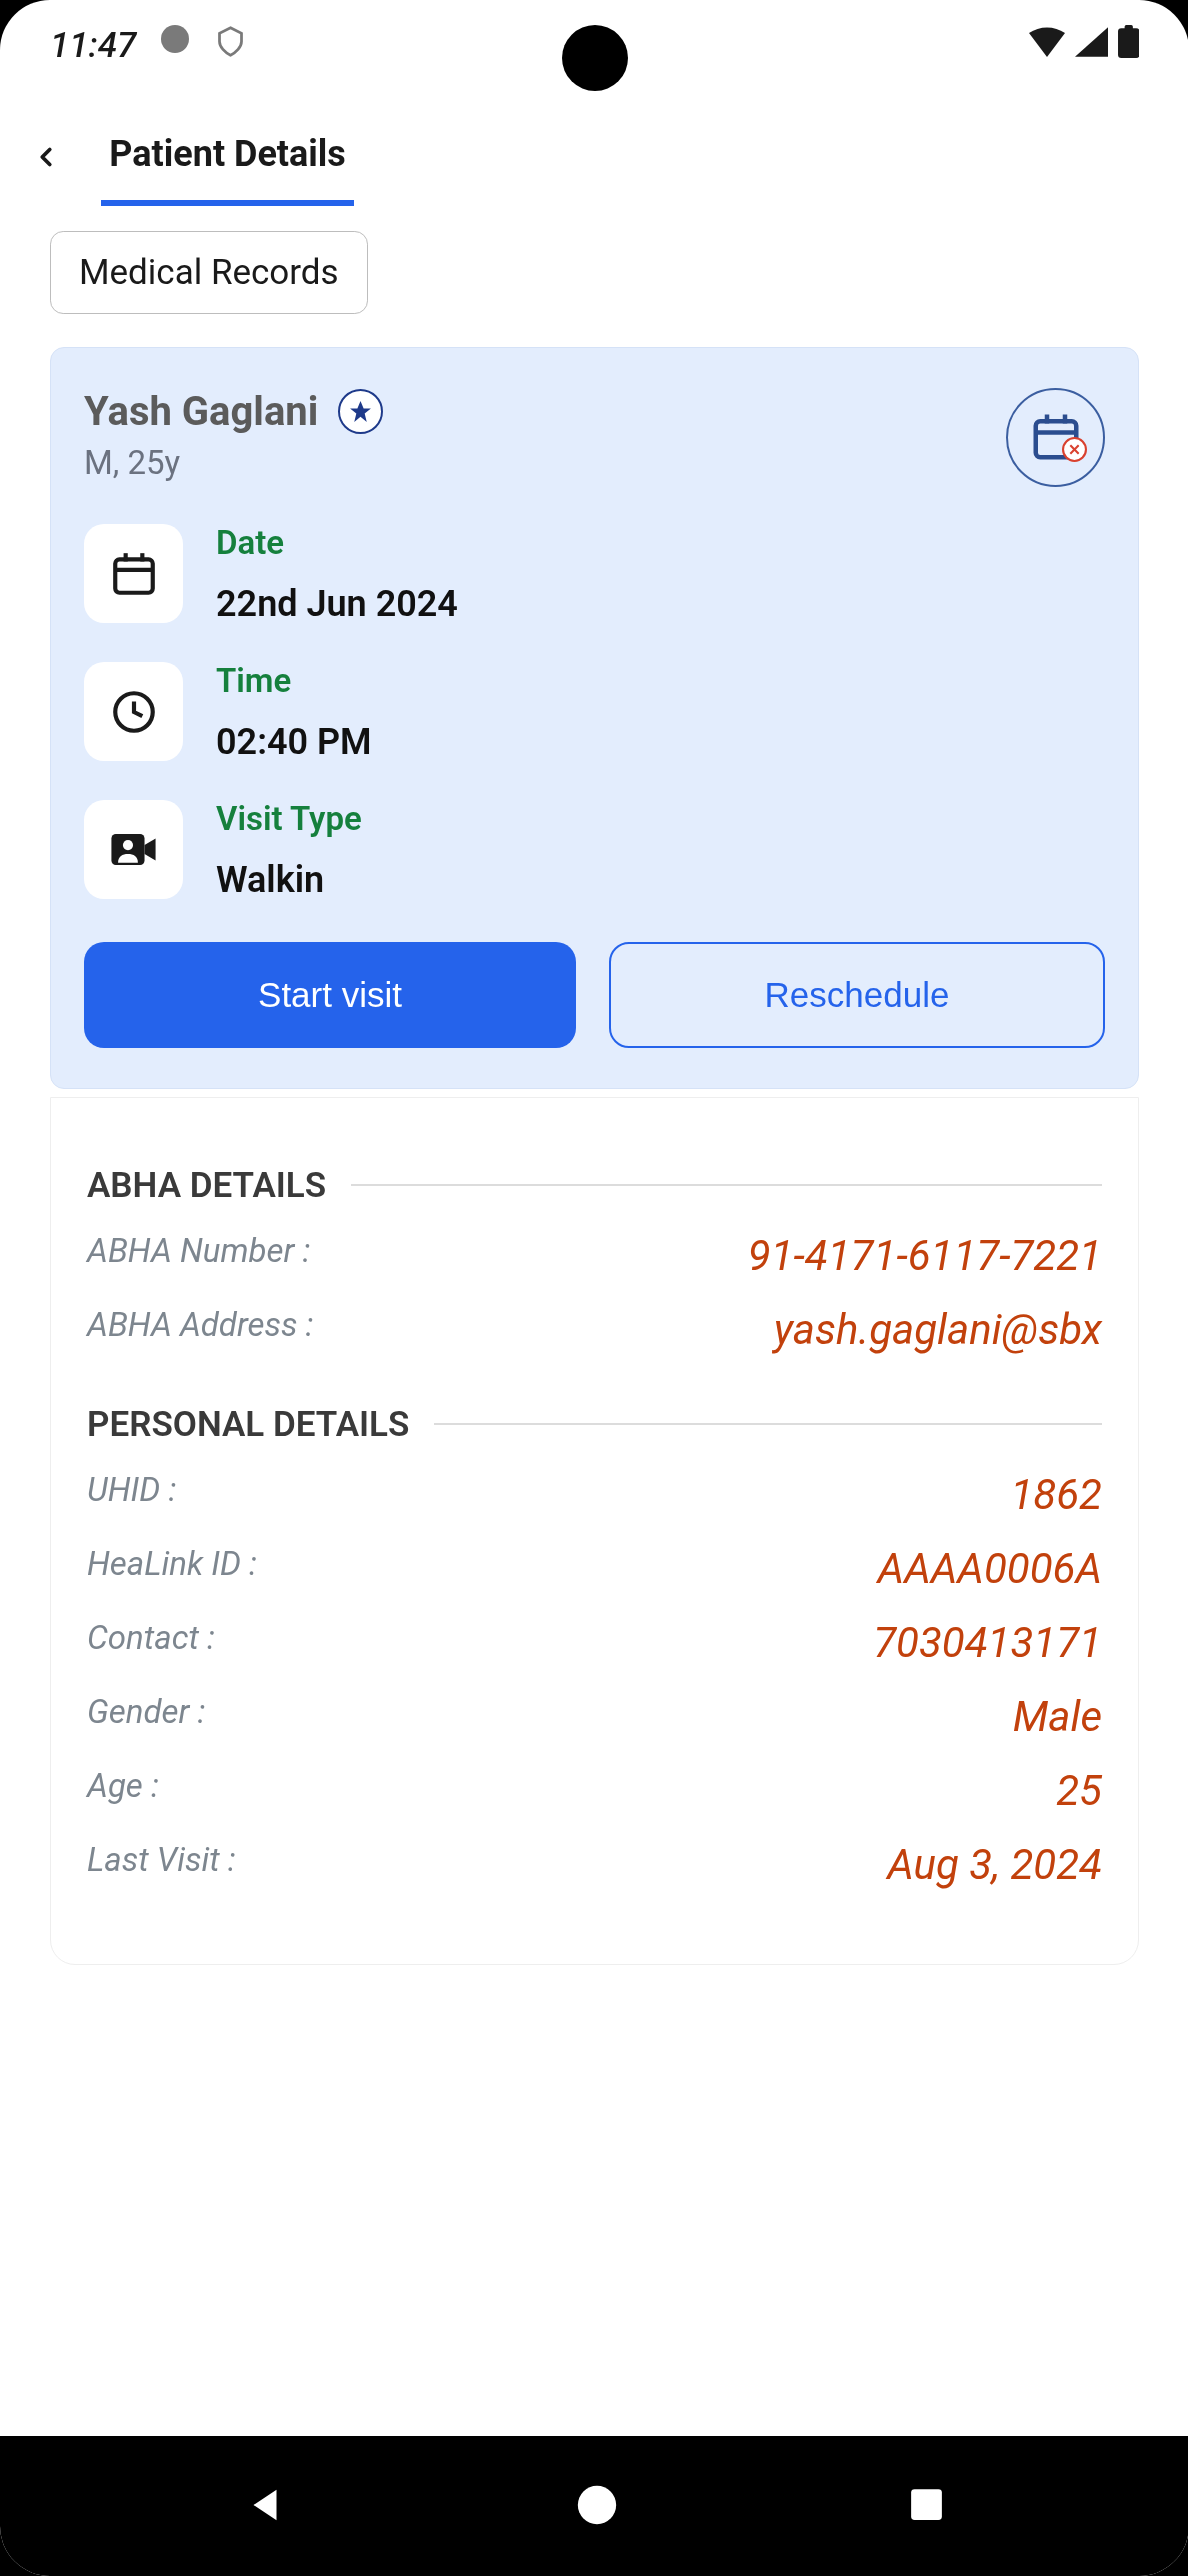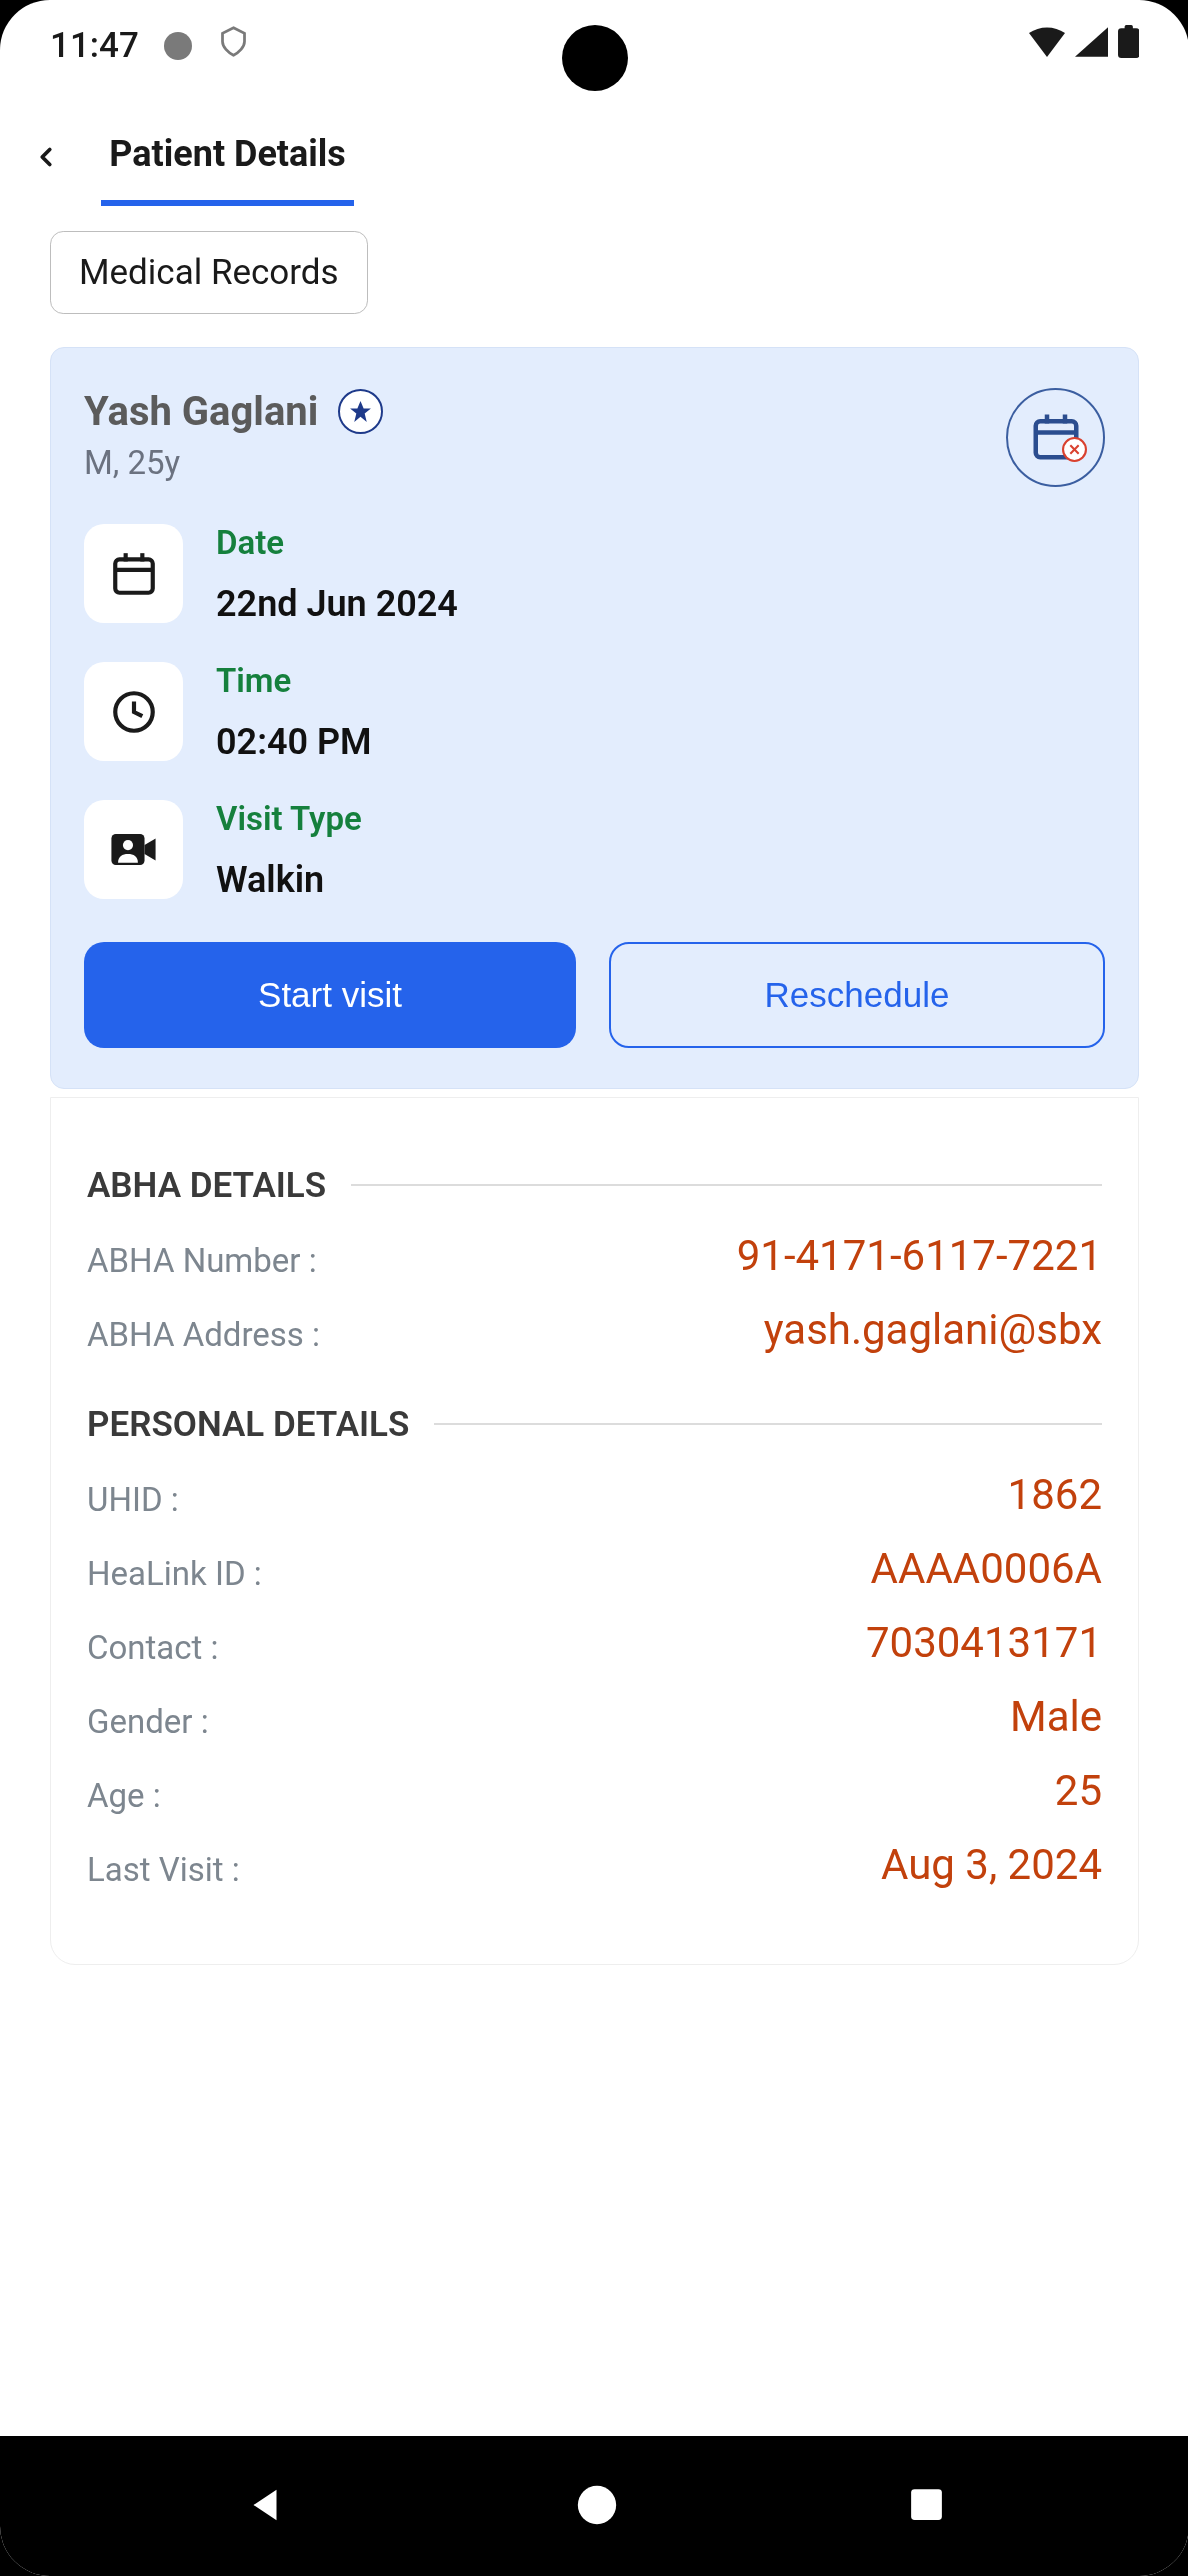--- a/index.html
+++ b/index.html
@@ -20,21 +20,21 @@
     .status-bar {
       height: 91px;
       display: flex;
       align-items: center;
       justify-content: space-between;
       padding: 0 50px;
       font-size: 35px;
       font-weight: 500;
       color: #1a1a1a;
     }
-    .status-left { display: flex; align-items: center; gap: 25px; }
+    .status-left { display: flex; align-items: flex-start; gap: 25px; font-style: italic; }
     .status-right { display: flex; align-items: center; gap: 10px; }
     .camera-hole {
       position: absolute;
       top: 25px; left: 50%; transform: translateX(-50%);
       width: 66px; height: 66px;
       background: #000;
       border-radius: 50%;
     }
     .dot-icon { width: 28px; height: 28px; background: #7a7a7a; border-radius: 50%; }
     .shield-icon svg { width: 33px; height: 33px; }
@@ -123,22 +123,23 @@
       border: 1.7px solid #eee;
       border-radius: 0 0 25px 25px;
       padding: 50px 36px;
     }
     .section-header {
       display: flex; align-items: center; gap: 25px; margin: 16.5px 0 25px 0;
     }
     .section-title { font-size: 35px; font-weight: 600; color: #3a3a3a; white-space: nowrap; }
     .section-rule { flex: 1; height: 2.5px; background: #dcdcdc; }
     .kv-row {
-      display: flex; justify-content: space-between; align-items: flex-end;
+      display: flex; justify-content: space-between; align-items: flex-start;
       margin: 25px 0;
+      font-style: italic;
     }
     .kv-key { font-size: 33px; color: #7d868f; }
     .kv-val { font-size: 42px; color: #c2410c; text-align: right; }
 
     .nav-bar {
       position: absolute; bottom: 0; left: 0; right: 0;
       height: 140px; background: #000;
       display: flex; align-items: center; justify-content: space-around;
       padding: 0 99px;
     }

